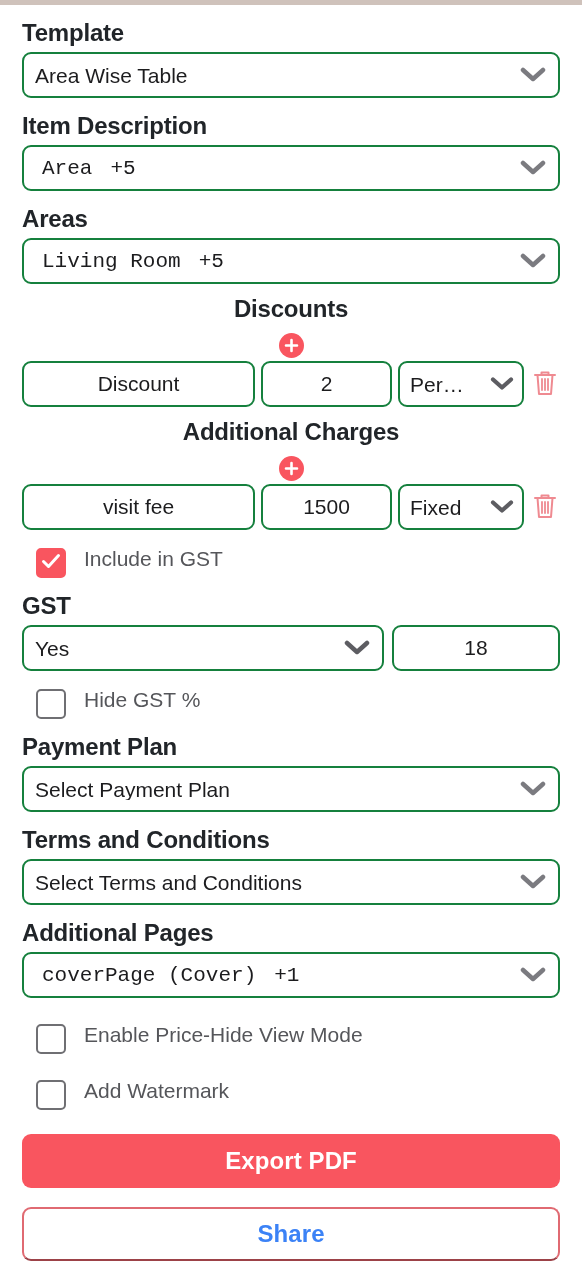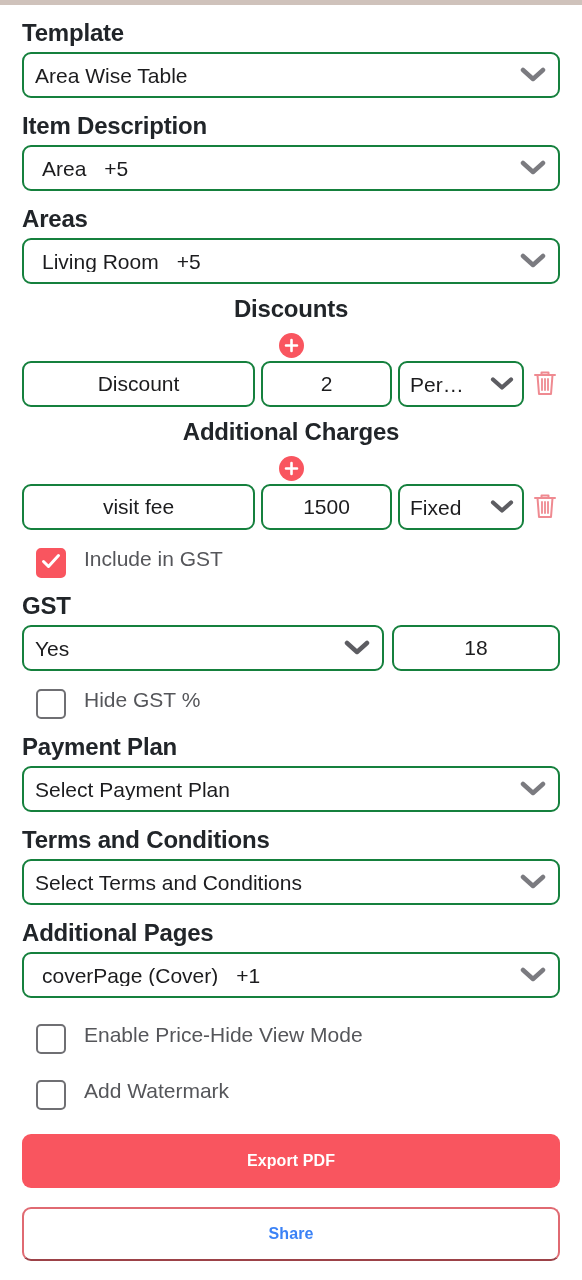--- a/index.html
+++ b/index.html
@@ -59,21 +59,21 @@
     border: 2px solid #15803d;
     border-radius: 9px;
     background: #ffffff;
     display: flex;
     align-items: center;
     font-size: 21px;
     color: #1c1c1e;
     position: relative;
   }
   .control.select { padding-left: 11px; padding-right: 42px; }
-  .control.select.indent { padding-left: 18px; }
+  .control.select.indent { padding-left: 18px; font-family: Liberation Mono, monospace; }
 
   .control .value {
     white-space: nowrap;
     overflow: hidden;
     text-overflow: ellipsis;
     line-height: 1;
   }
   .control .value .plus-count { margin-left: 18px; }
 
   .chev {
@@ -166,21 +166,21 @@
     font-size: 21px;
     color: #55565a;
     line-height: 1;
   }
 
   
   .btn {
     width: 100%;
     height: 54px;
     border-radius: 9px;
-    font-size: 16px;
+    font-size: 24px;
     font-weight: bold;
     display: flex;
     align-items: center;
     justify-content: center;
     cursor: pointer;
     letter-spacing: 0.1px;
   }
   .btn-primary {
     background: #f9555f;
     color: #ffffff;

